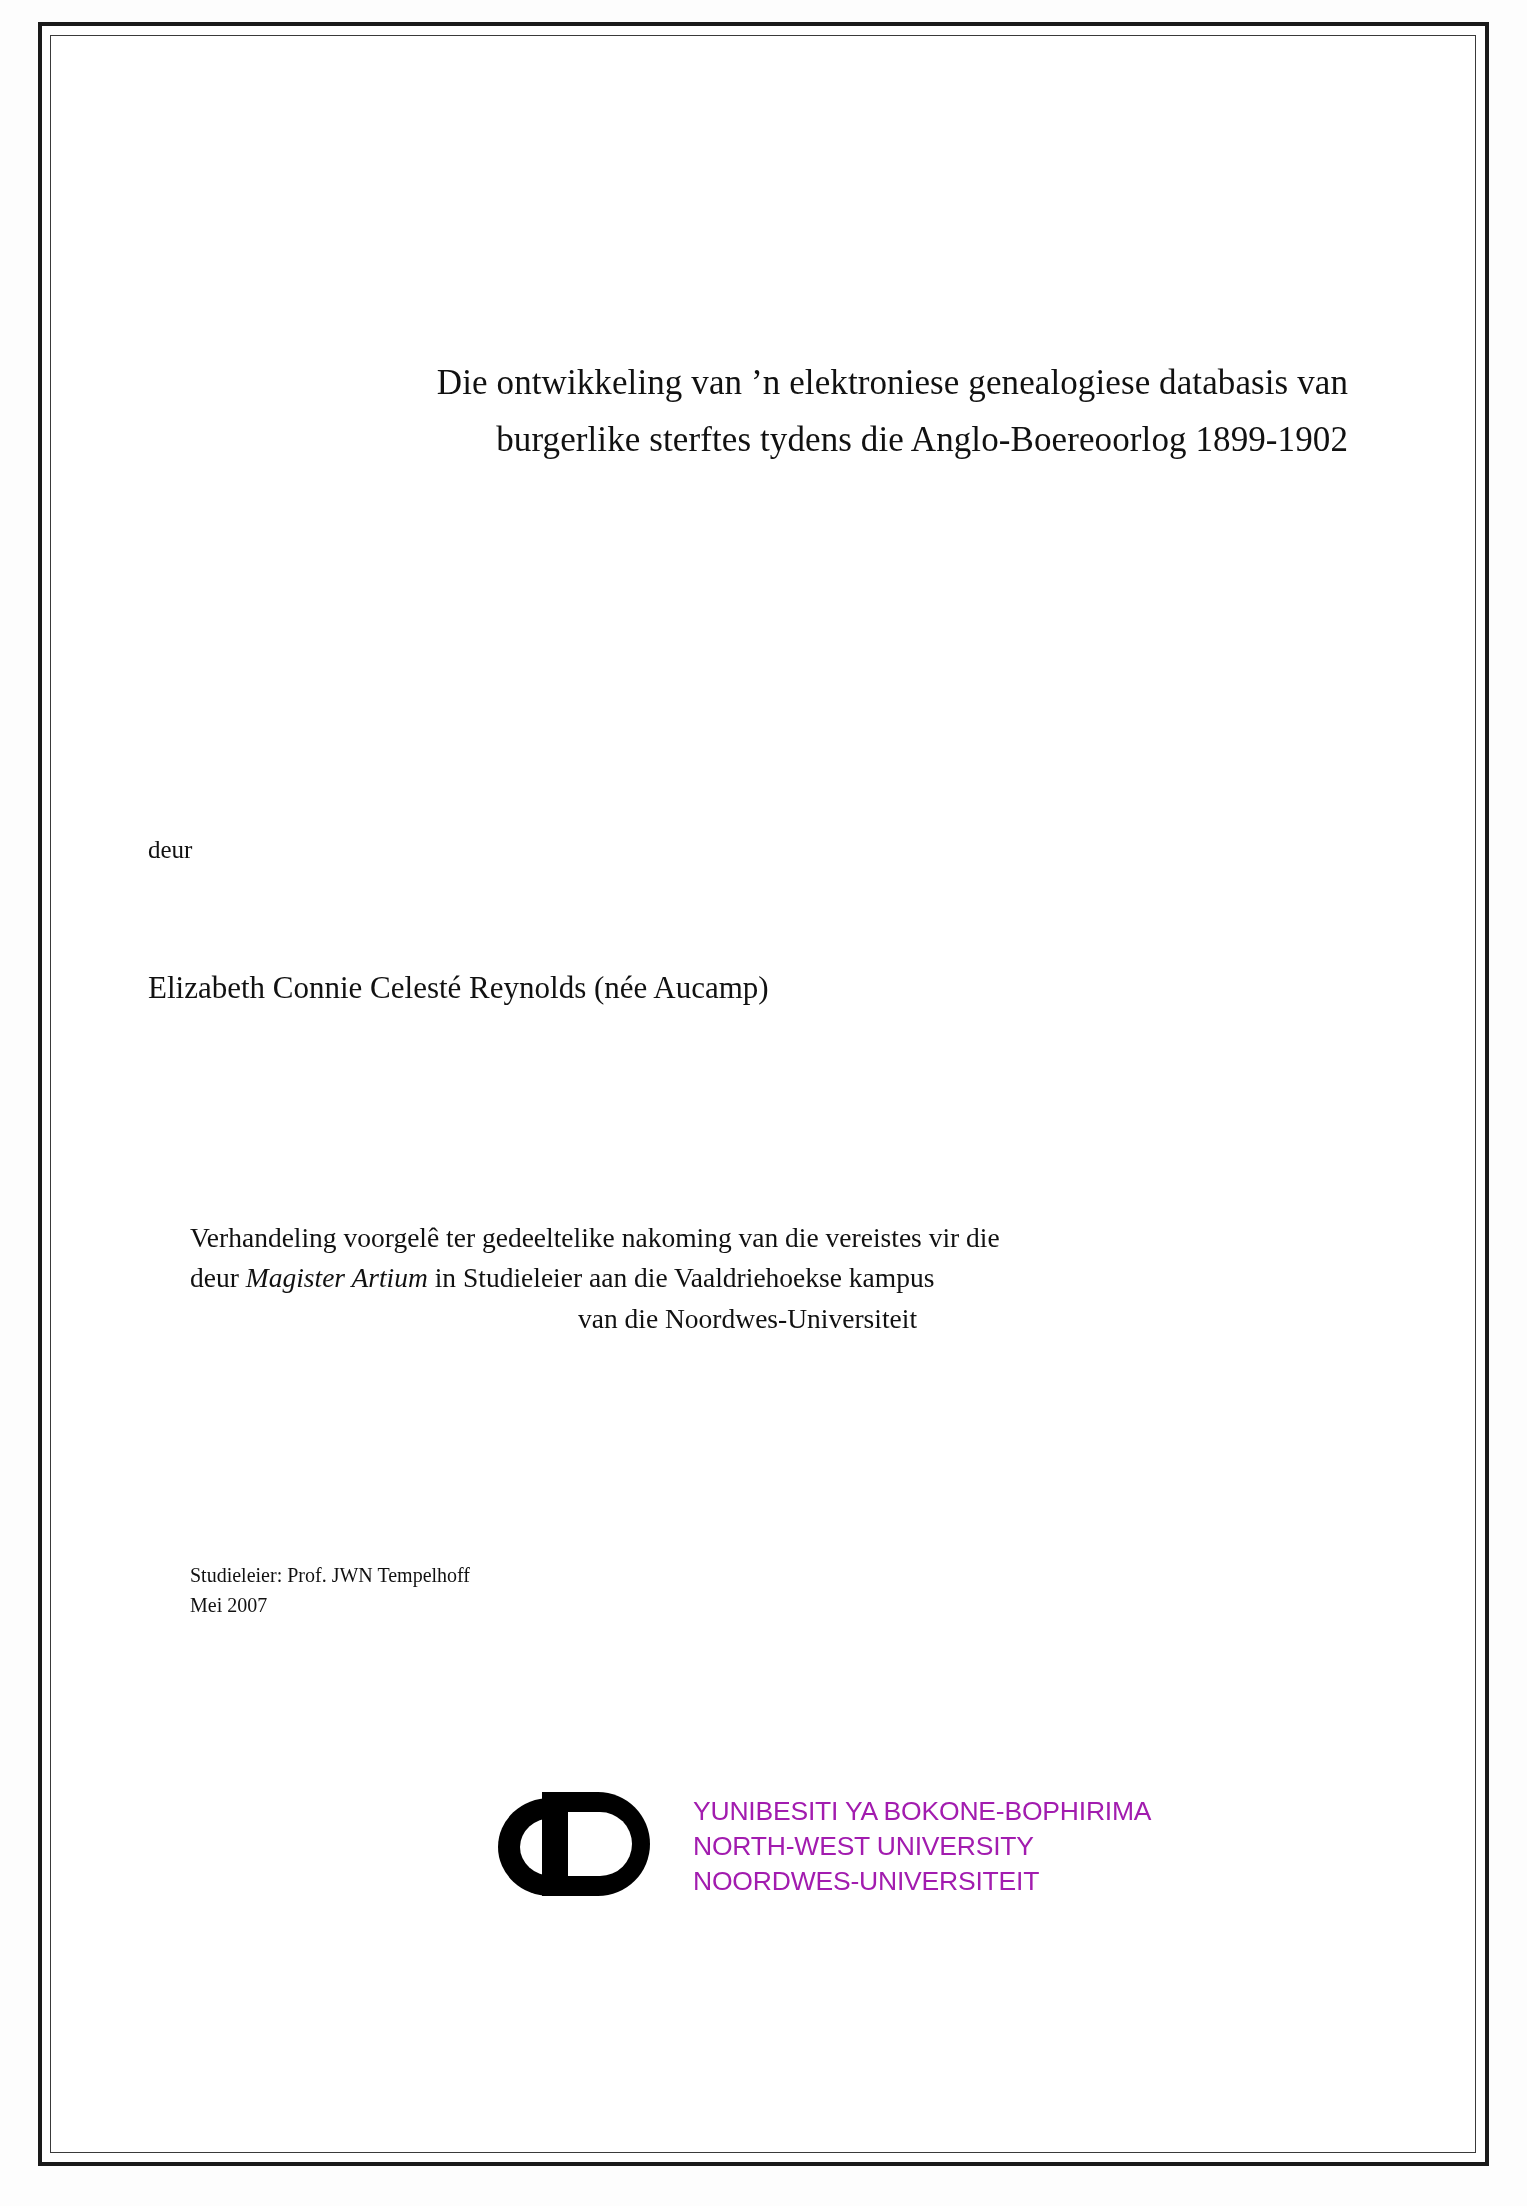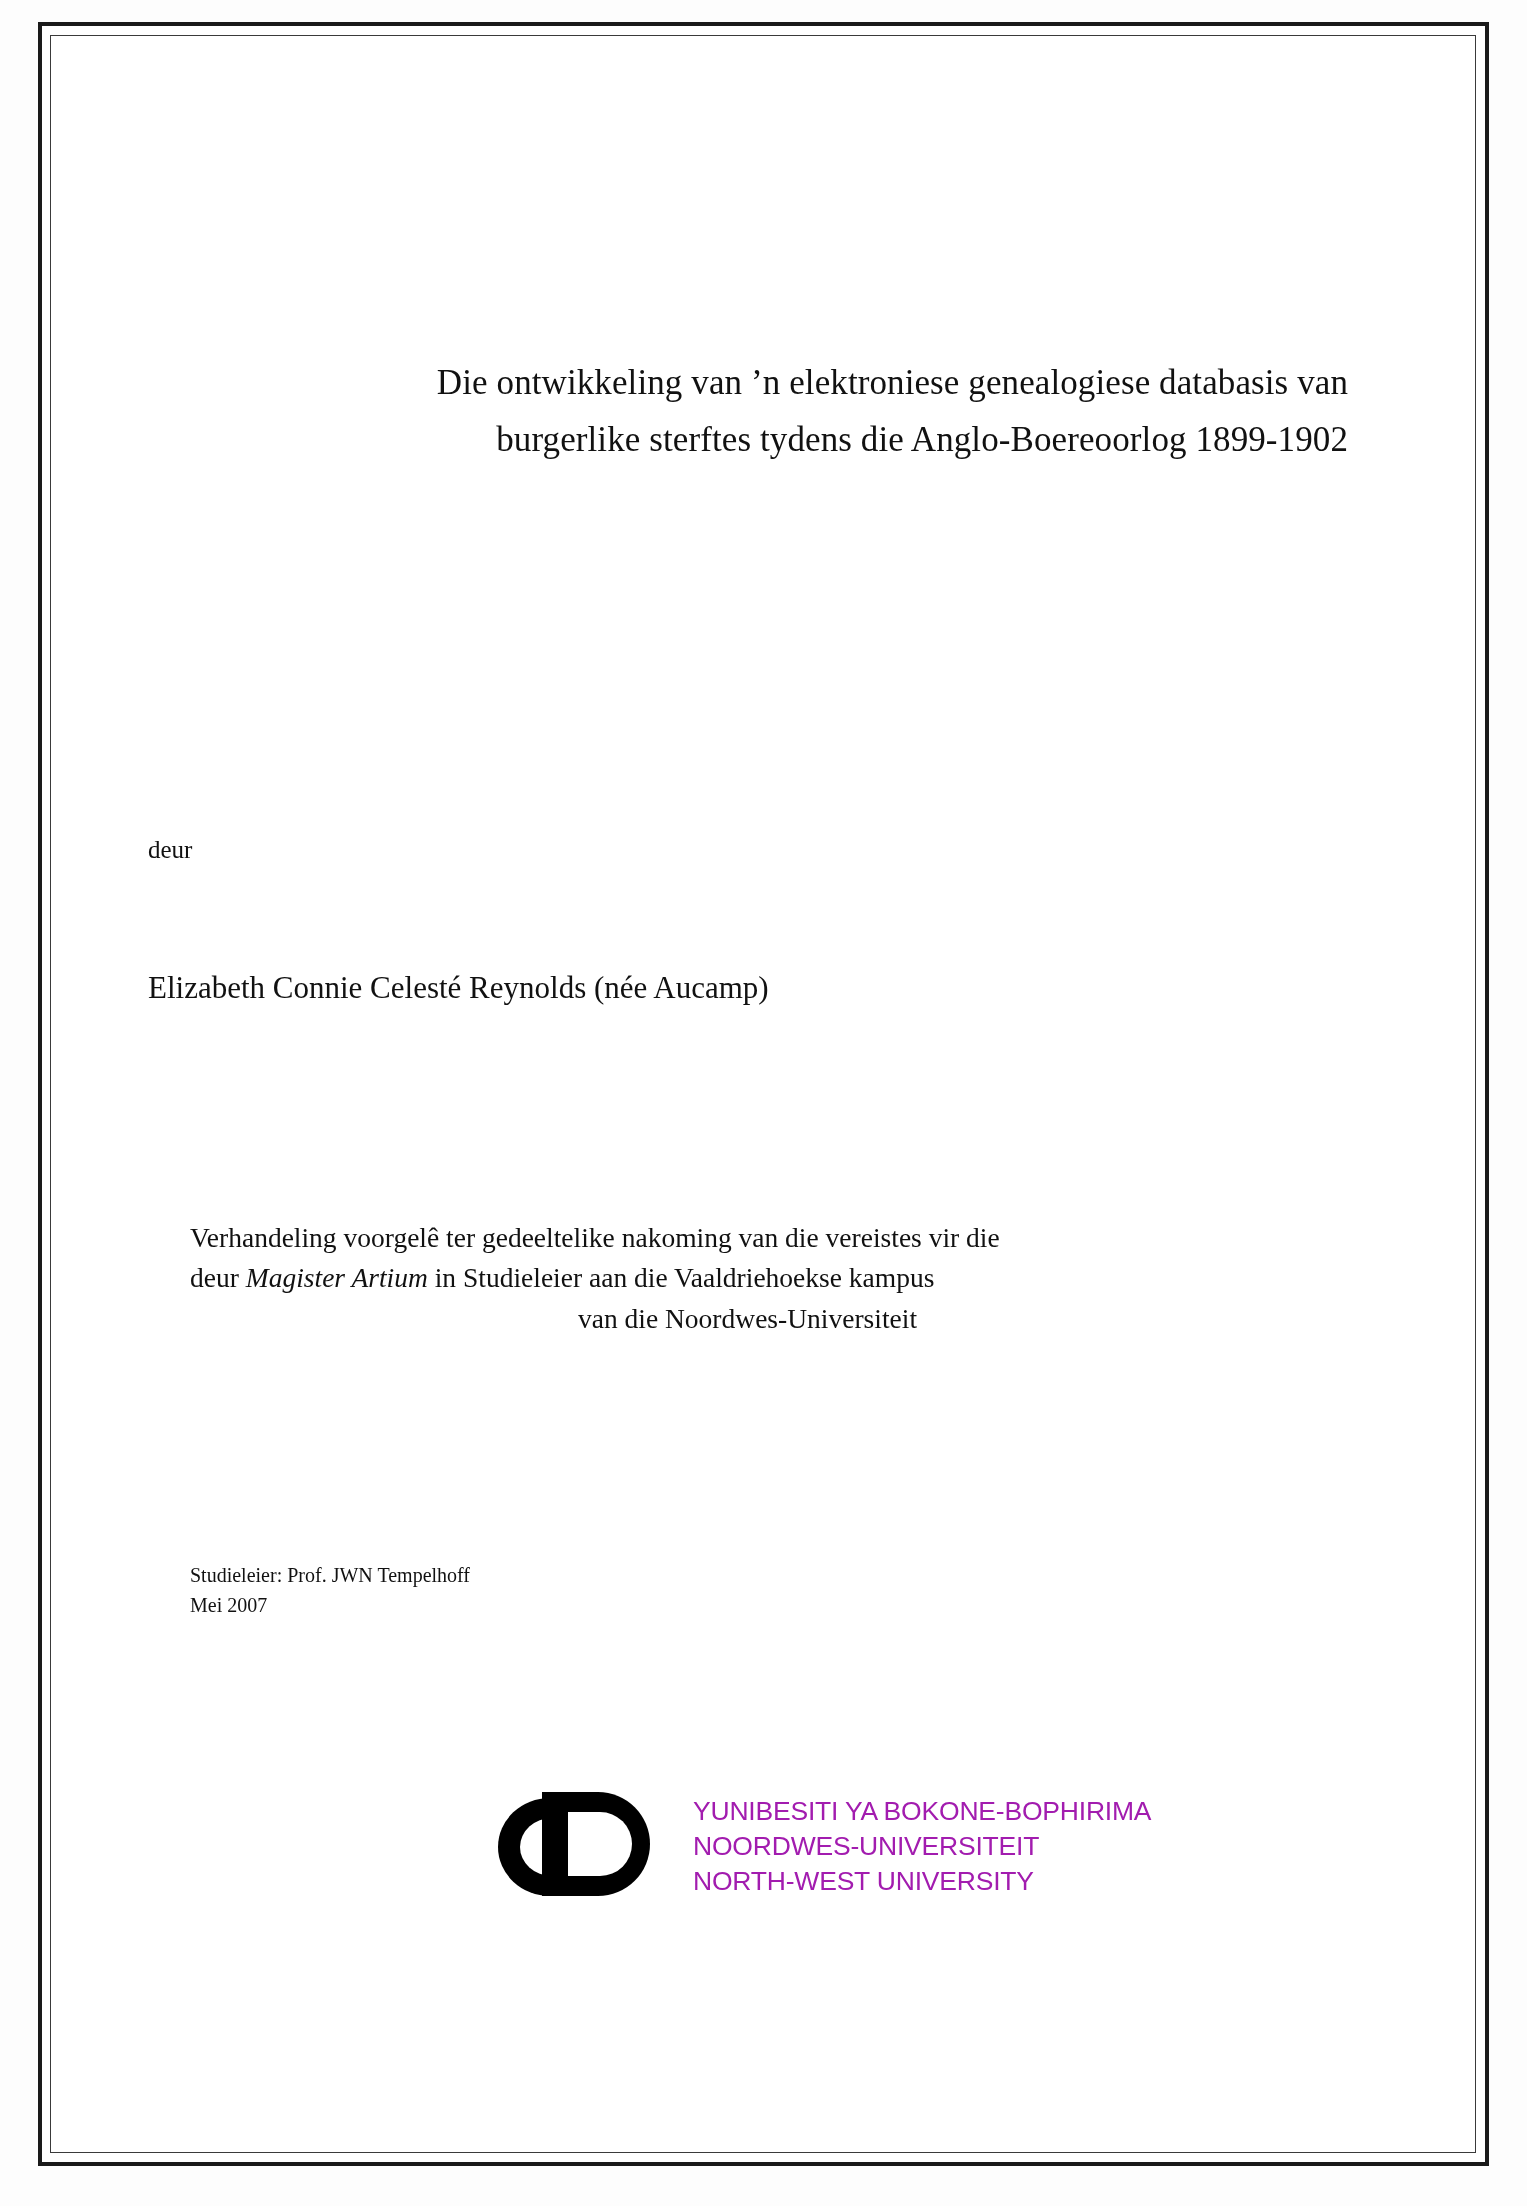--- a/index.html
+++ b/index.html
@@ -216,19 +216,19 @@
       <div class="logo-mark">
         <div class="c-outer"></div>
         <div class="c-inner"></div>
         <div class="c-notch"></div>
         <div class="d-outer"></div>
         <div class="d-inner"></div>
         <div class="d-stem"></div>
       </div>
       <div class="logo-text">
         <span>YUNIBESITI YA BOKONE-BOPHIRIMA</span>
+        <span>NORTH-WEST UNIVERSITY</span>
         <span>NOORDWES-UNIVERSITEIT</span>
-        <span>NORTH-WEST UNIVERSITY</span>
       </div>
     </div>
 
   </div>
 </div>
 
 </body></html>

